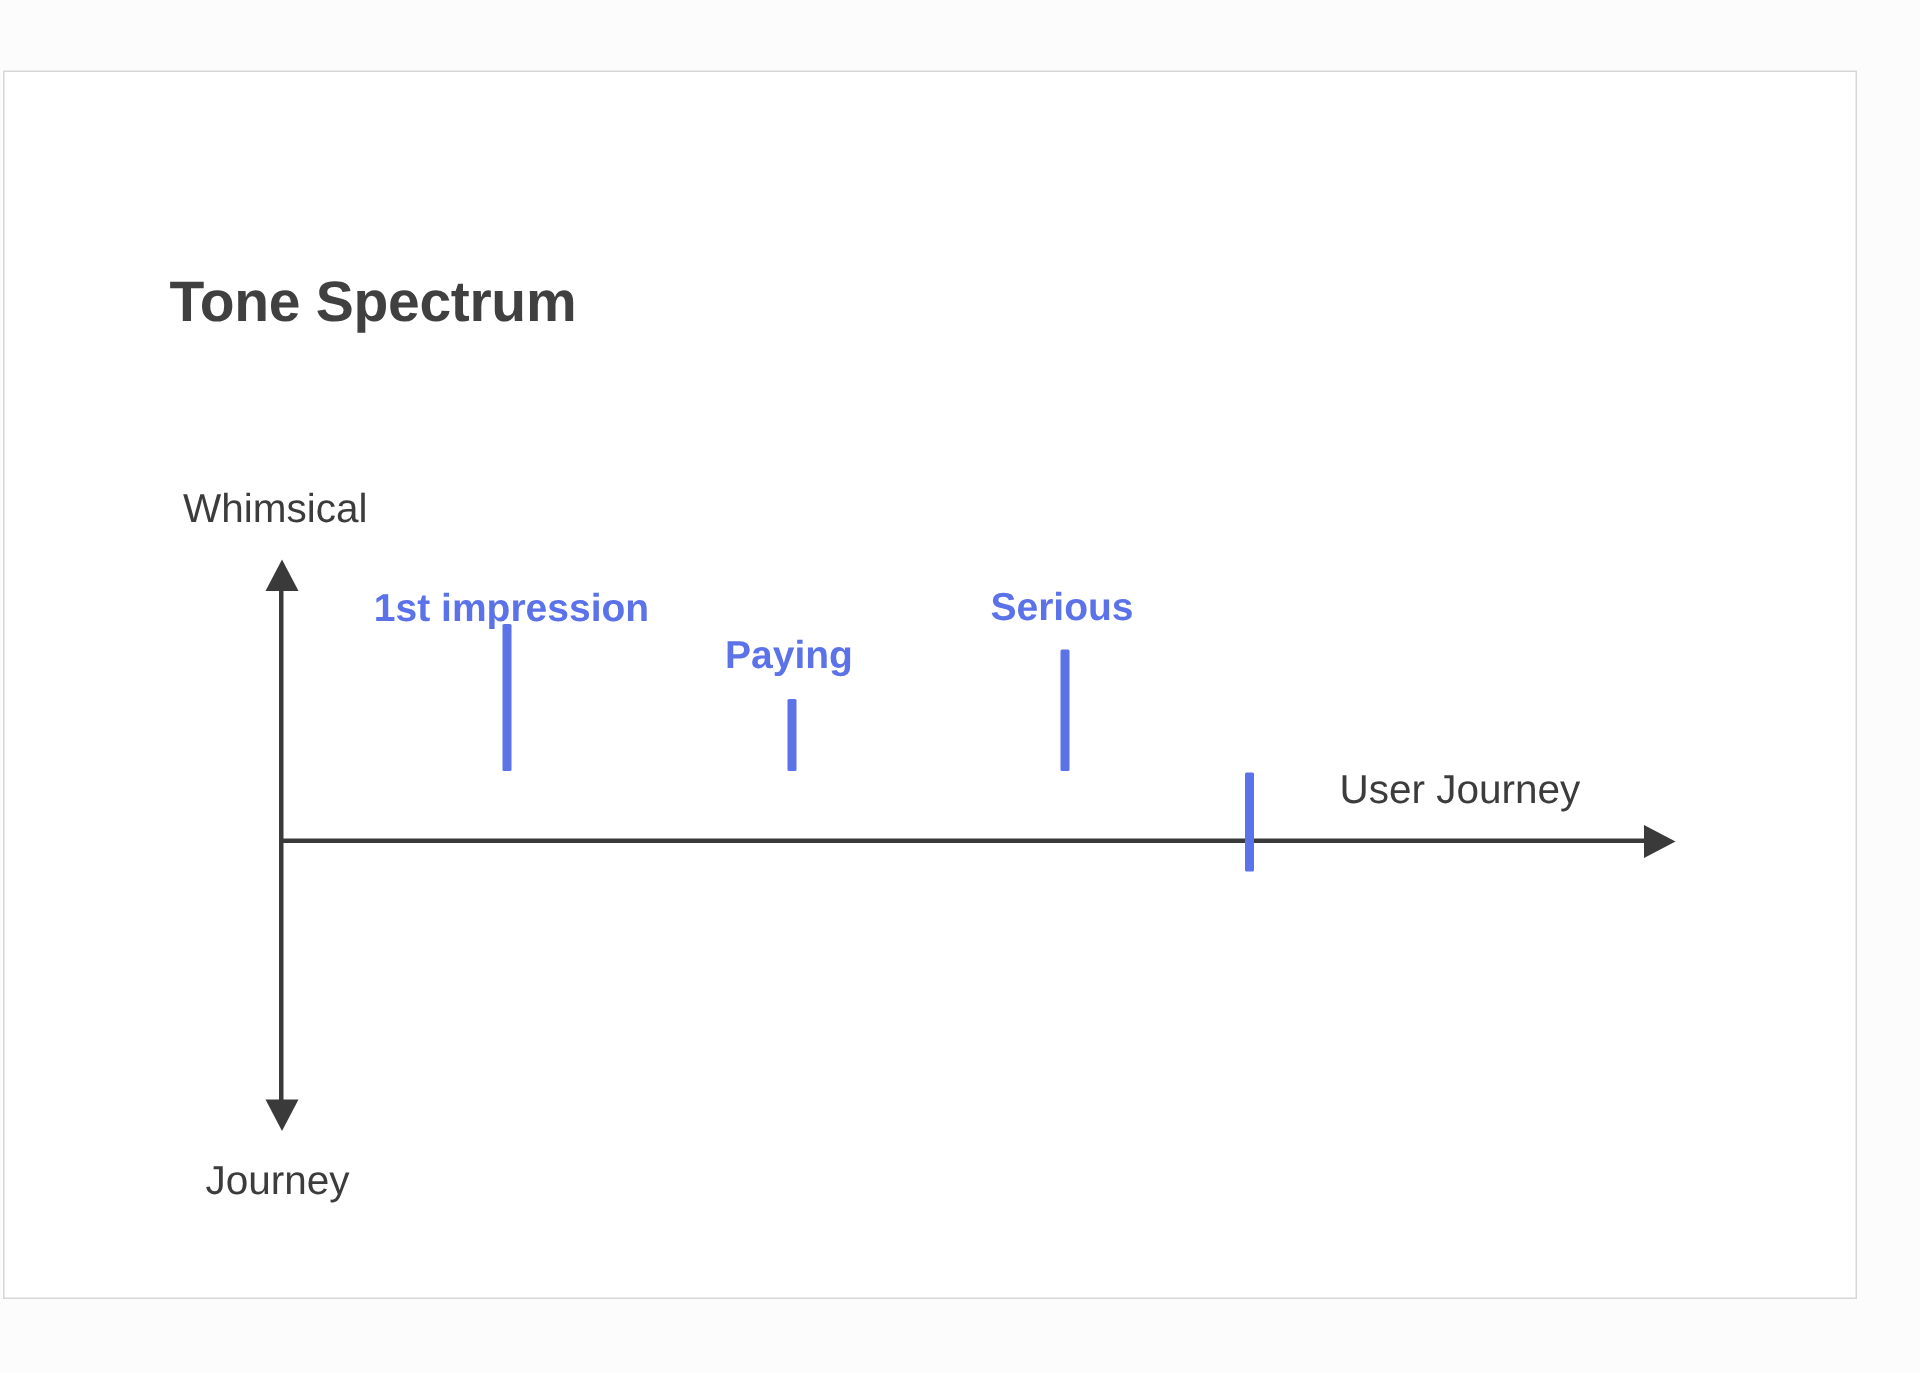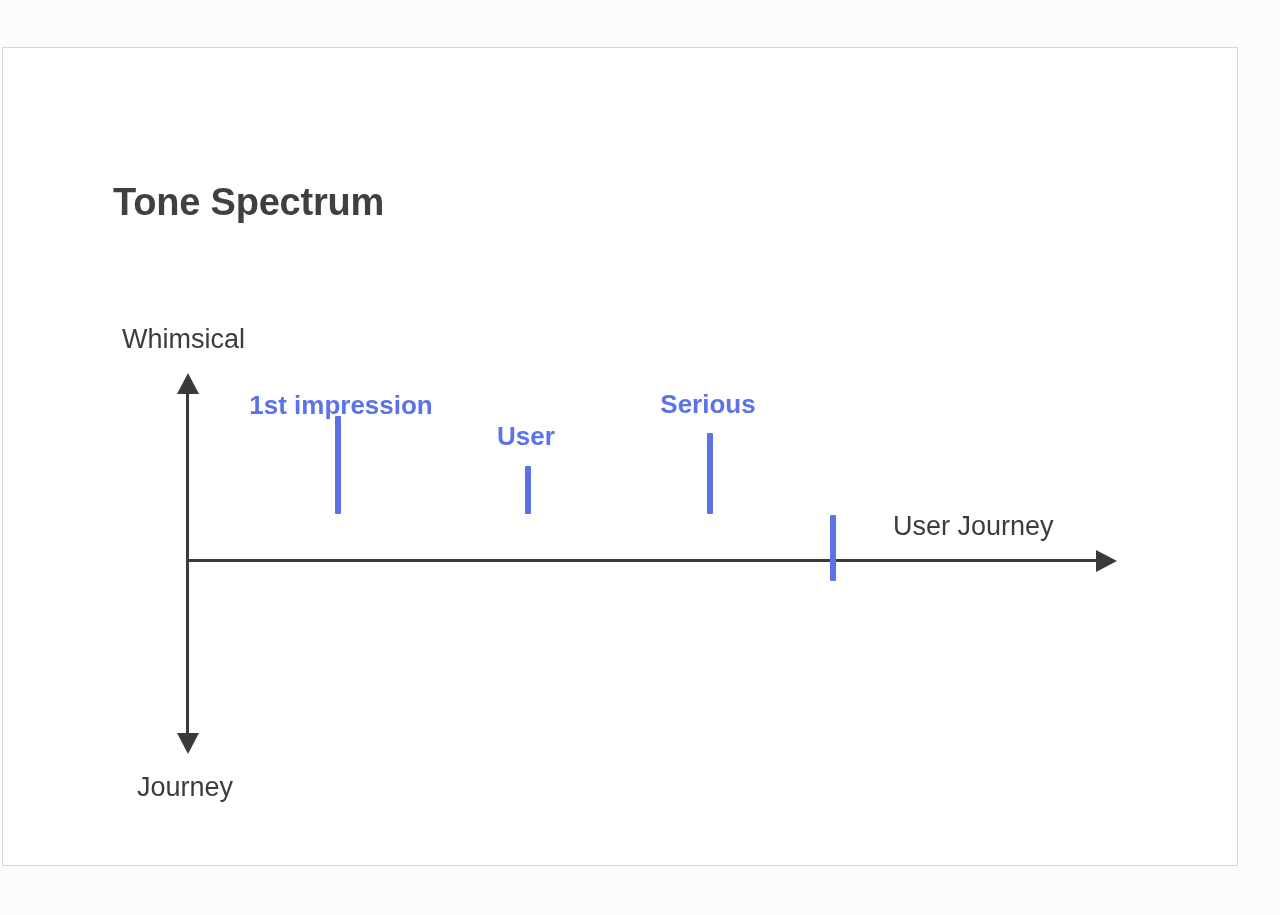--- a/index.html
+++ b/index.html
@@ -135,20 +135,20 @@
     <div class="axis-line h-axis"></div>
 
     <div class="arrow arrow-up"></div>
     <div class="arrow arrow-down"></div>
     <div class="arrow arrow-right"></div>
 
     <div id="markers-layer">
         <div class="marker-tick" style="left: 332px; top: 368px; height: 98px;"></div>
         <div class="marker-label" style="left: 338px; top: 342px;">1st impression</div>
         <div class="marker-tick" style="left: 522px; top: 418px; height: 48px;"></div>
-        <div class="marker-label" style="left: 523px; top: 373px;">User</div>
+        <div class="marker-label" style="left: 523px; top: 373px;">Paying</div>
         <div class="marker-tick" style="left: 704px; top: 385px; height: 81px;"></div>
         <div class="marker-label" style="left: 705px; top: 341px;">Serious</div>
         <div class="marker-tick" style="left: 827px; top: 467px; height: 66px;"></div>
       </div>
 
   </div>
 </div>
 
 </body></html>

